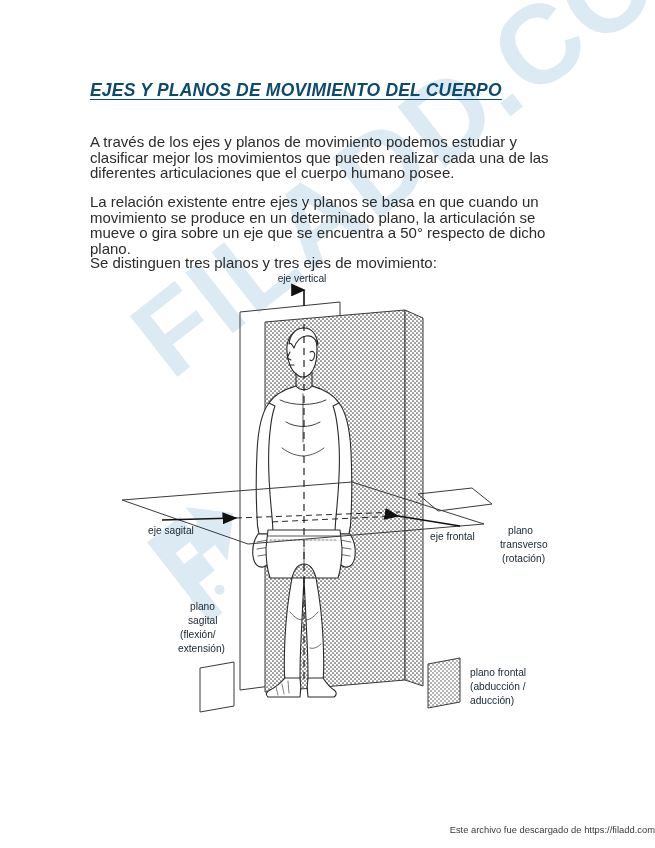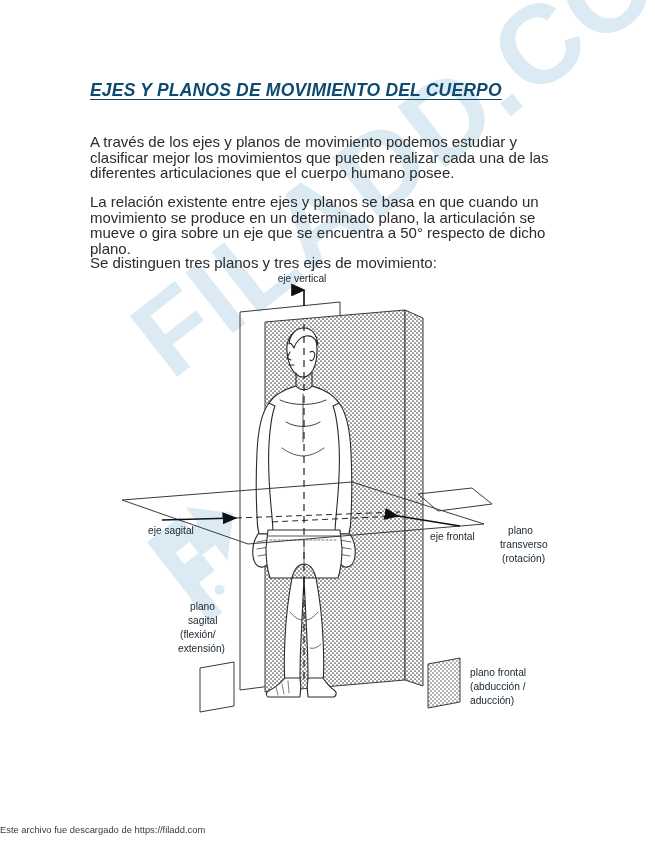--- a/index.html
+++ b/index.html
@@ -103,21 +103,21 @@
     font-size: 10.2px;
     fill: #17242e;
   }
 
   
   #footer {
     position: absolute;
     left: 0;
     top: 824px;
     width: 655px;
-    text-align: left;
+    text-align: right;
     font-size: 9.4px;
     color: #3a3a3a;
     z-index: 3;
   }
 </style>
 </head>
 <body>
 
 <div id="page">
 

